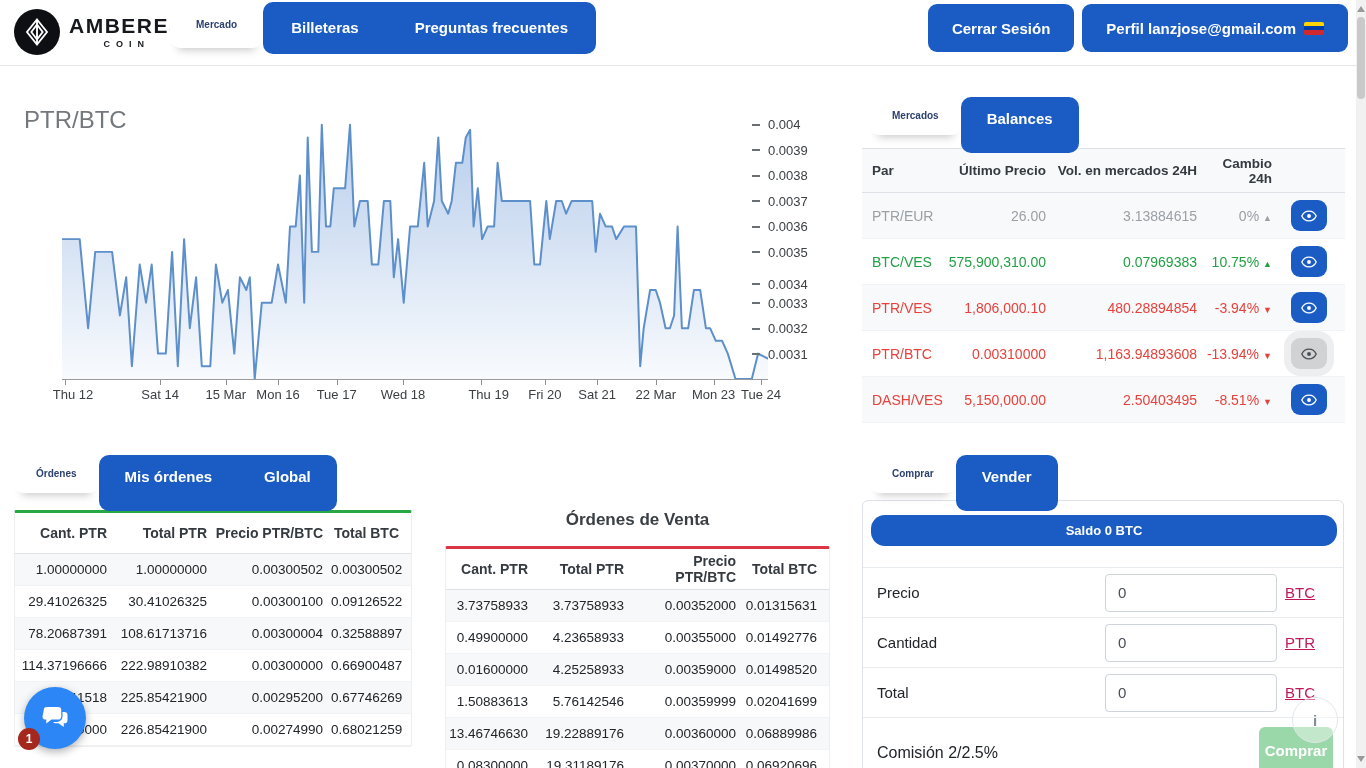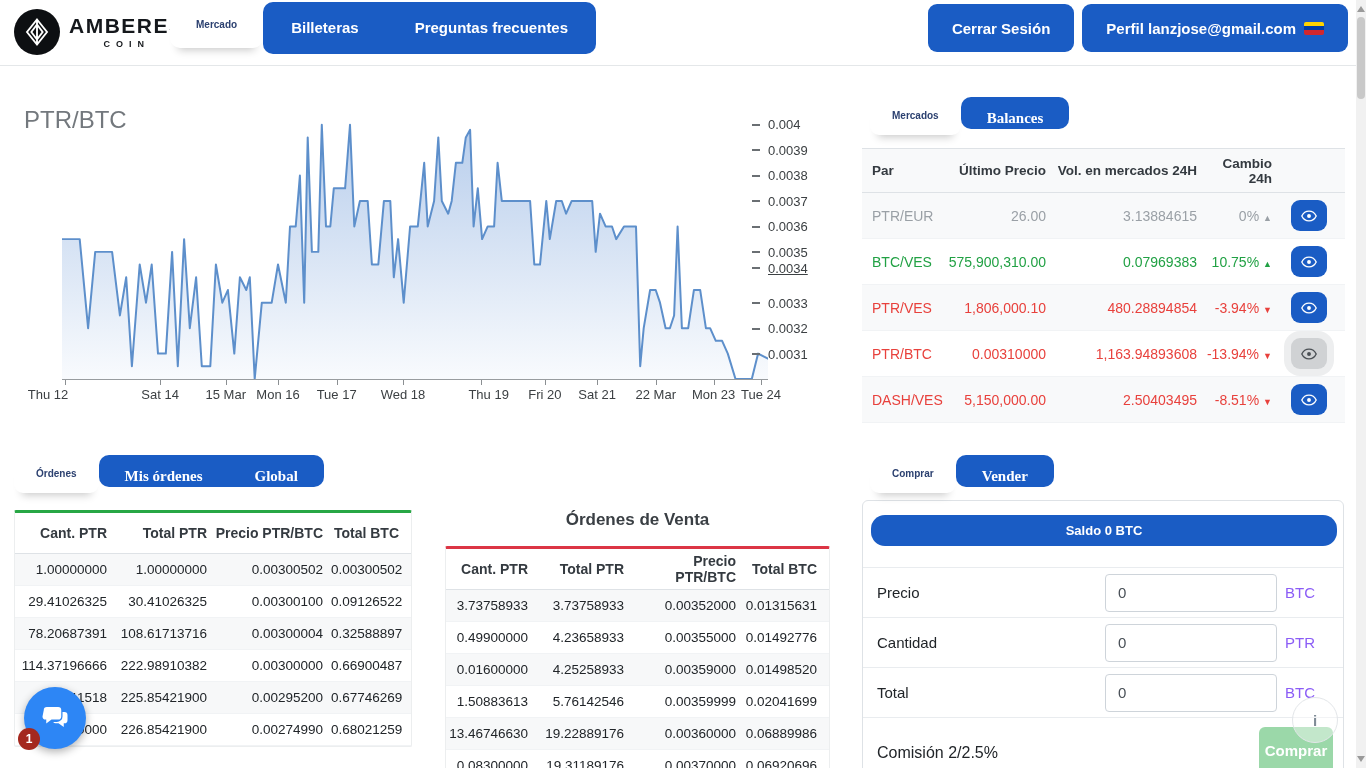--- a/index.html
+++ b/index.html
@@ -41,21 +41,21 @@
   .ytick { position:absolute; left:752px; display:flex; align-items:center; gap:8px;
            font-size:13px; color:#3c4043; height:16px; white-space:nowrap; }
   .ytick::before { content:""; width:8px; height:2px; background:#6a6f73; }
   .xlabel { position:absolute; top:387px; transform:translateX(-50%);
             font-size:13px; color:#3c4043; white-space:nowrap; }
   .xmark { position:absolute; top:380px; width:1px; height:5px; background:#8b8f92; }
 
   
   .m-tabs { position:absolute; left:870px; top:97px; display:flex; align-items:flex-start; z-index:2; }
   .tab-white.sm { padding:13px 22px 14px; border-radius:0 0 9px 9px; }
-  .tab-blue-group.sm .bitem { padding:13px 26px 2px;font-family:Liberation Serif, serif; }
+  .tab-blue-group.sm .bitem { padding:13px 26px 26px; }
   .m-table { position:absolute; left:862px; top:148px; width:483px; }
   .m-head, .m-row { display:grid; grid-template-columns:76px 108px 151px 75px 73px; align-items:center; }
   .m-head { height:45px; background:#f8f9fa; border-top:1px solid #dee2e6;
             border-bottom:1px solid #dee2e6; font-weight:bold; font-size:13.5px; color:#343a40; }
   .m-row { height:46px; font-size:14px; border-bottom:1px solid #f1f3f5; }
   .m-row:nth-child(odd) { background:#f8f9fa; }
   .cell-l { padding-left:10px; text-align:left; }
   .cell-r { text-align:right; }
   .tone-muted { color:var(--muted); } .tone-green { color:var(--green); } .tone-red { color:var(--red); }
   .arrow { font-size:9px; margin-left:4px; }
@@ -84,21 +84,21 @@
   .t-tabs { position:absolute; left:870px; top:455px; display:flex; align-items:flex-start; z-index:2; }
   .trade-panel { position:absolute; left:862px; top:500px; width:482px; height:300px;
                  border:1px solid #dee2e6; border-radius:6px; background:#fff; }
   .saldo-btn { display:block; margin:14px 8px 21px; width:466px; height:31px;
                background:var(--primary); border:none; border-radius:14px; color:#fff;
                font-weight:bold; font-size:13px; cursor:pointer; font-family:inherit; }
   .t-row { display:flex; align-items:center; height:50px; border-top:1px solid #e9ecef; padding:0 14px; }
   .t-label { width:228px; font-size:15px; color:#212529; }
   .t-input { width:172px; height:38px; border:1px solid #ced4da; border-radius:4px;
              font-size:15px; padding:0 12px; color:#495057; font-family:inherit; }
-  .t-unit { margin-left:auto; font-size:15px; color:#8b5cf6; padding-right:14px; }
+  .t-unit { margin-left:auto; font-size:15px; color:#be185d; padding-right:14px;text-decoration:underline; }
   .t-bottom { position:relative; height:70px; border-top:1px solid #e9ecef;
               display:flex; align-items:center; padding:0 14px; }
   .submit-btn { position:absolute; right:10px; top:9px; width:74px; height:46px;
                 background:var(--submit); color:#fff; font-weight:bold; font-size:15px;
                 border:none; border-radius:6px; cursor:pointer; font-family:inherit; }
   .info-circle { position:absolute; right:5px; top:-21px; width:46px; height:46px; border-radius:50%;
                  border:1px solid #e3e6e9; background:rgba(255,255,255,.4); color:#7f8b96;
                  display:flex; align-items:center; justify-content:center;
                  font-size:15px; font-weight:bold; z-index:2; cursor:pointer; }
 
@@ -170,26 +170,26 @@
       <path id="line-path" fill="none" stroke="#5d8fcb" stroke-width="2" stroke-linejoin="round" stroke-linecap="round" d="M0.0 127.6 L17.7 127.6 L26.1 217.0 L33.2 140.4 L50.1 140.4 L57.9 204.2 L64.2 165.9 L69.9 255.2 L77.7 153.1 L84.0 191.4 L89.7 153.1 L96.0 242.5 L103.8 242.5 L110.1 140.4 L115.8 255.2 L122.1 127.6 L127.8 217.0 L134.1 165.9 L139.8 255.2 L148.3 255.2 L153.9 153.1 L160.3 191.4 L165.9 178.7 L172.3 242.5 L177.9 165.9 L184.3 178.7 L187.8 165.9 L192.7 268.0 L199.8 191.4 L209.7 191.4 L216.0 153.1 L223.8 191.4 L228.0 114.9 L233.7 114.9 L237.9 63.8 L242.2 191.4 L245.7 25.5 L249.9 140.4 L256.3 140.4 L259.8 12.8 L264.0 114.9 L268.3 114.9 L271.8 76.6 L283.1 76.6 L288.0 12.8 L292.3 114.9 L297.9 89.3 L305.7 89.3 L309.9 153.1 L316.3 153.1 L321.9 89.3 L328.3 89.3 L331.8 165.9 L336.1 127.6 L341.7 191.4 L348.1 114.9 L355.8 114.9 L362.2 51.0 L365.7 114.9 L372.1 89.3 L376.3 25.5 L379.8 89.3 L386.2 102.1 L389.7 89.3 L393.9 51.0 L400.3 51.0 L403.8 25.5 L408.1 17.9 L411.6 114.9 L415.8 76.6 L420.1 127.6 L425.7 114.9 L432.1 114.9 L435.6 51.0 L439.8 89.3 L446.2 89.3 L468.1 89.3 L472.3 153.1 L478.0 153.1 L484.3 89.3 L487.8 127.6 L494.2 89.3 L499.8 89.3 L504.1 102.1 L509.7 89.3 L530.2 89.3 L533.7 140.4 L538.0 102.1 L543.6 114.9 L550.0 114.9 L554.2 127.6 L562.0 114.9 L574.0 114.9 L578.2 255.2 L581.7 217.0 L588.1 178.7 L593.7 178.7 L598.0 191.4 L603.6 217.0 L607.9 217.0 L612.1 204.2 L615.6 114.9 L619.9 217.0 L626.2 217.0 L631.9 178.7 L638.2 178.7 L643.9 217.0 L648.1 217.0 L653.8 229.7 L660.1 229.7 L665.8 242.5 L673.5 268.0 L679.9 268.0 L689.8 268.0 L696.1 242.5 L706.0 247.6"></path>
     </svg>
   </div>
 
 <div class="ytick" style="top: 116.762px;">0.004</div>
     <div class="ytick" style="top: 142.286px;">0.0039</div>
     <div class="ytick" style="top: 167.81px;">0.0038</div>
     <div class="ytick" style="top: 193.333px;">0.0037</div>
     <div class="ytick" style="top: 218.857px; text-align: center;">0.0036</div>
     <div class="ytick" style="top: 244.381px;">0.0035</div>
-    <div class="ytick" style="top: 260px; text-decoration: underline;">0.0034</div>
+    <div class="ytick" style="top: 276px;">0.0034</div>
     <div class="ytick" style="top: 295.429px;">0.0033</div>
     <div class="ytick" style="top: 320.952px;">0.0032</div>
     <div class="ytick" style="top: 346.476px;">0.0031</div>
     <div class="xmark" style="left: 64.824px;"></div>
-    <div class="xlabel" style="left: 48px;">Thu 12</div>
+    <div class="xlabel" style="left: 73px;">Thu 12</div>
     <div class="xmark" style="left: 160.134px;"></div>
     <div class="xlabel" style="left: 160.134px;">Sat 14</div>
     <div class="xmark" style="left: 225.792px;"></div>
     <div class="xlabel" style="left: 225.792px;">15 Mar</div>
     <div class="xmark" style="left: 278.036px;"></div>
     <div class="xlabel" style="left: 278.036px;">Mon 16</div>
     <div class="xmark" style="left: 336.634px;"></div>
     <div class="xlabel" style="left: 336.634px;">Tue 17</div>
     <div class="xmark" style="left: 402.998px;"></div>
     <div class="xlabel" style="left: 402.998px;">Wed 18</div>

